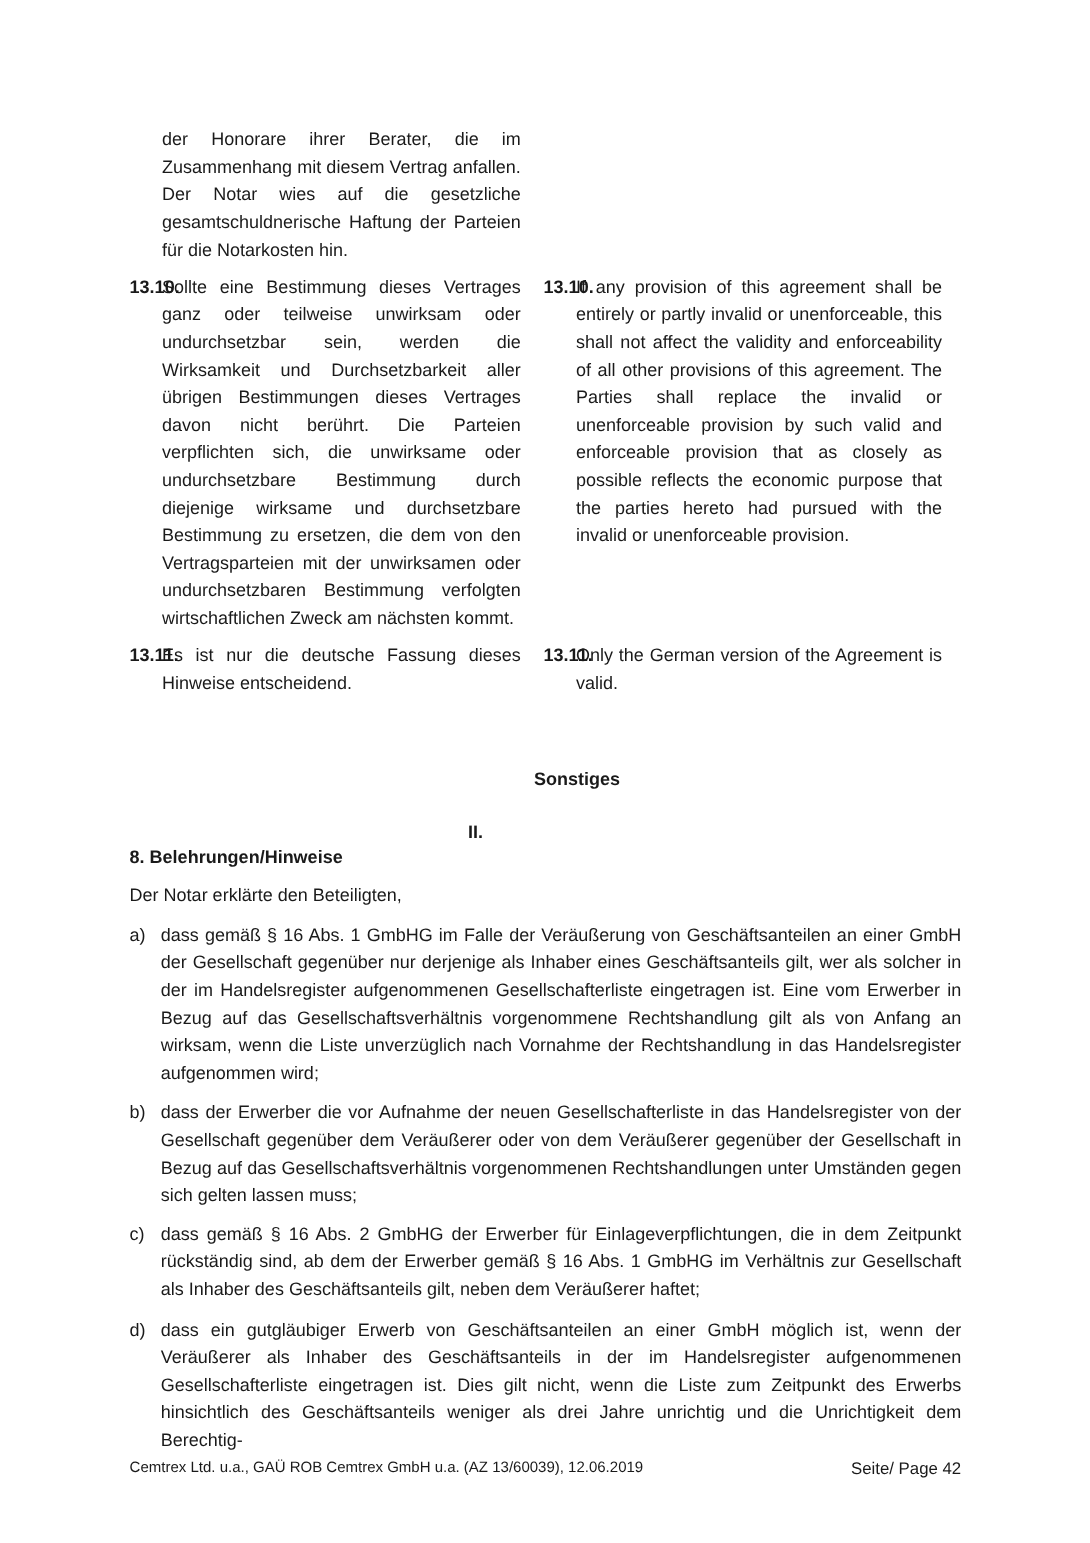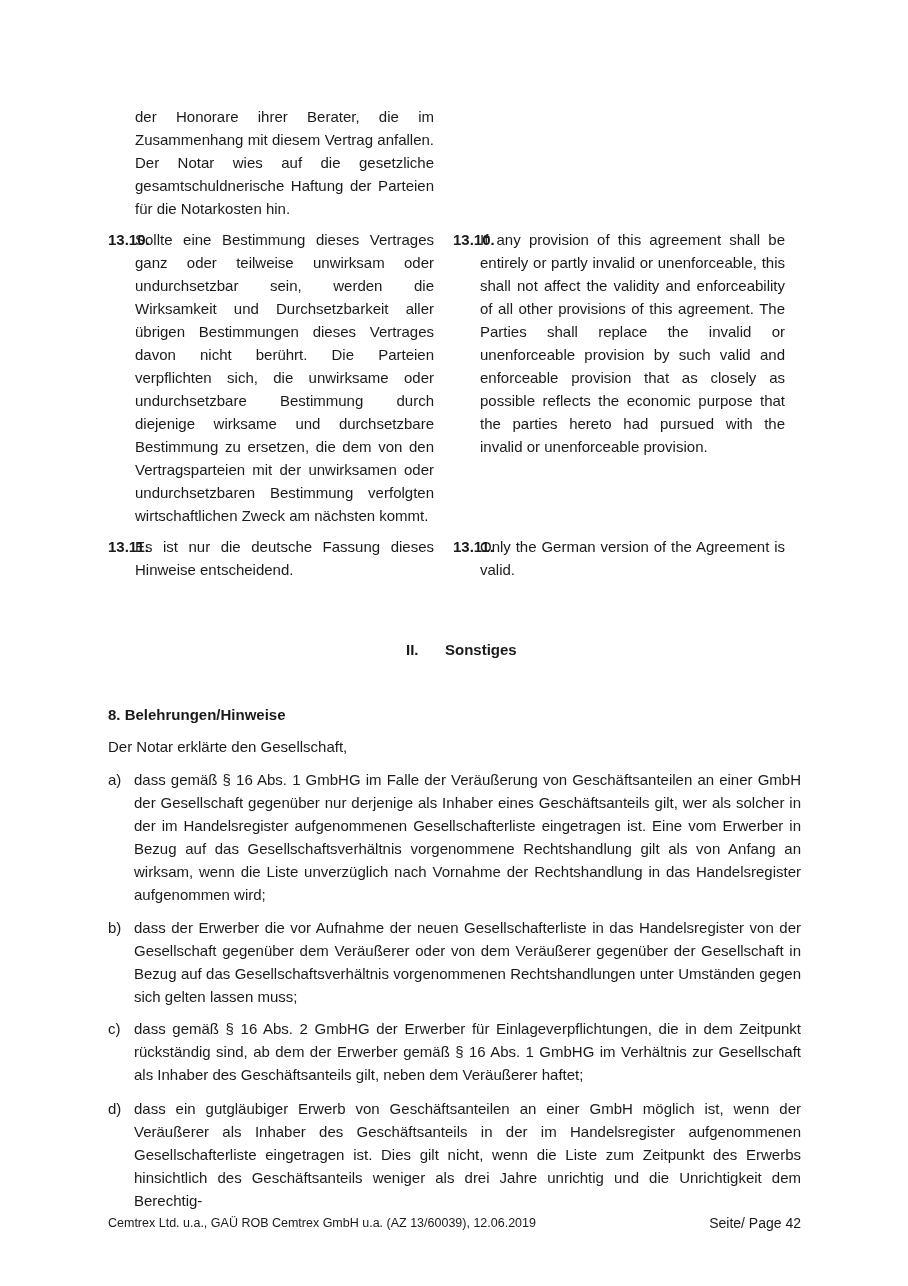--- a/index.html
+++ b/index.html
@@ -7,21 +7,21 @@
     width: 908px; height: 1286px; position: relative; overflow: hidden;
     font-family: "Liberation Sans", sans-serif; color: #1a1a1a;
     font-size: 15px;
   }
   .page { position: absolute; left: 0; top: 0; width: 908px; height: 1022px; }
   .para { position: absolute; line-height: 23px; text-align: justify; }
   .para .num { position: absolute; left: 0; top: 0; font-weight: bold; }
   .para .txt { display: block; padding-left: 27px; text-align: justify; }
   .numbered .txt { text-indent: 0; }
   .heading-ii { position: absolute; top: 641px; left: 390px; font-weight: bold; font-size: 15px; }
-  .heading-ii .roman { position: absolute; left: 16px; }
+  .heading-ii .roman { position: absolute; left: 0; margin-top: 44px; }
   .heading-ii .title { position: absolute; left: 55px; white-space: nowrap; }
   .sec-head { position: absolute; top: 706px; left: 108px; font-weight: bold; font-size: 15px; }
   .intro { position: absolute; top: 738px; left: 108px; font-size: 15px; }
   .item { position: absolute; left: 108px; width: 693px; line-height: 23px; font-size: 15px; }
   .item .lbl { position: absolute; left: 0; top: 0; }
   .item .body { display: block; margin-left: 26px; text-align: justify; }
   .footer { position: absolute; top: 1216px; left: 108px; width: 693px; font-size: 12.5px; }
   .footer .left { position: absolute; left: 0; }
   .footer .right { position: absolute; right: 0; font-size: 14px; top: -1px; }
 </style>
@@ -51,21 +51,21 @@
     <span class="num">13.11.</span>
     <span class="txt" style="hyphens:auto;" lang="en">Only the German version of the Agreement is valid.</span>
   </div>
 
   <div class="heading-ii">
     <span class="roman">II.</span>
     <span class="title">Sonstiges</span>
   </div>
 
   <div class="sec-head">8. Belehrungen/Hinweise</div>
-  <div class="intro">Der Notar erklärte den Gesellschaft,</div>
+  <div class="intro">Der Notar erklärte den Beteiligten,</div>
 
   <div class="item" style="top:768px;">
     <span class="lbl">a)</span>
     <span class="body" style="hyphens:auto;" lang="de">dass gemäß § 16 Abs. 1 GmbHG im Falle der Veräußerung von Geschäftsanteilen an einer GmbH der Gesellschaft gegenüber nur derjenige als Inhaber eines Geschäftsanteils gilt, wer als solcher in der im Handelsregister aufgenommenen Gesellschafterliste eingetragen ist. Eine vom Erwerber in Bezug auf das Gesellschaftsverhältnis vorgenommene Rechtshandlung gilt als von Anfang an wirksam, wenn die Liste unverzüglich nach Vornahme der Rechtshandlung in das Handelsregister aufgenommen wird;</span>
   </div>
   <div class="item" style="top:916px;">
     <span class="lbl">b)</span>
     <span class="body" style="hyphens:auto;" lang="de">dass der Erwerber die vor Aufnahme der neuen Gesellschafterliste in das Handelsregister von der Gesellschaft gegenüber dem Veräußerer oder von dem Veräußerer gegenüber der Gesellschaft in Bezug auf das Gesellschaftsverhältnis vorgenommenen Rechtshandlungen unter Umständen gegen sich gelten lassen muss;</span>
   </div>
   <div class="item" style="top:1017px;">

